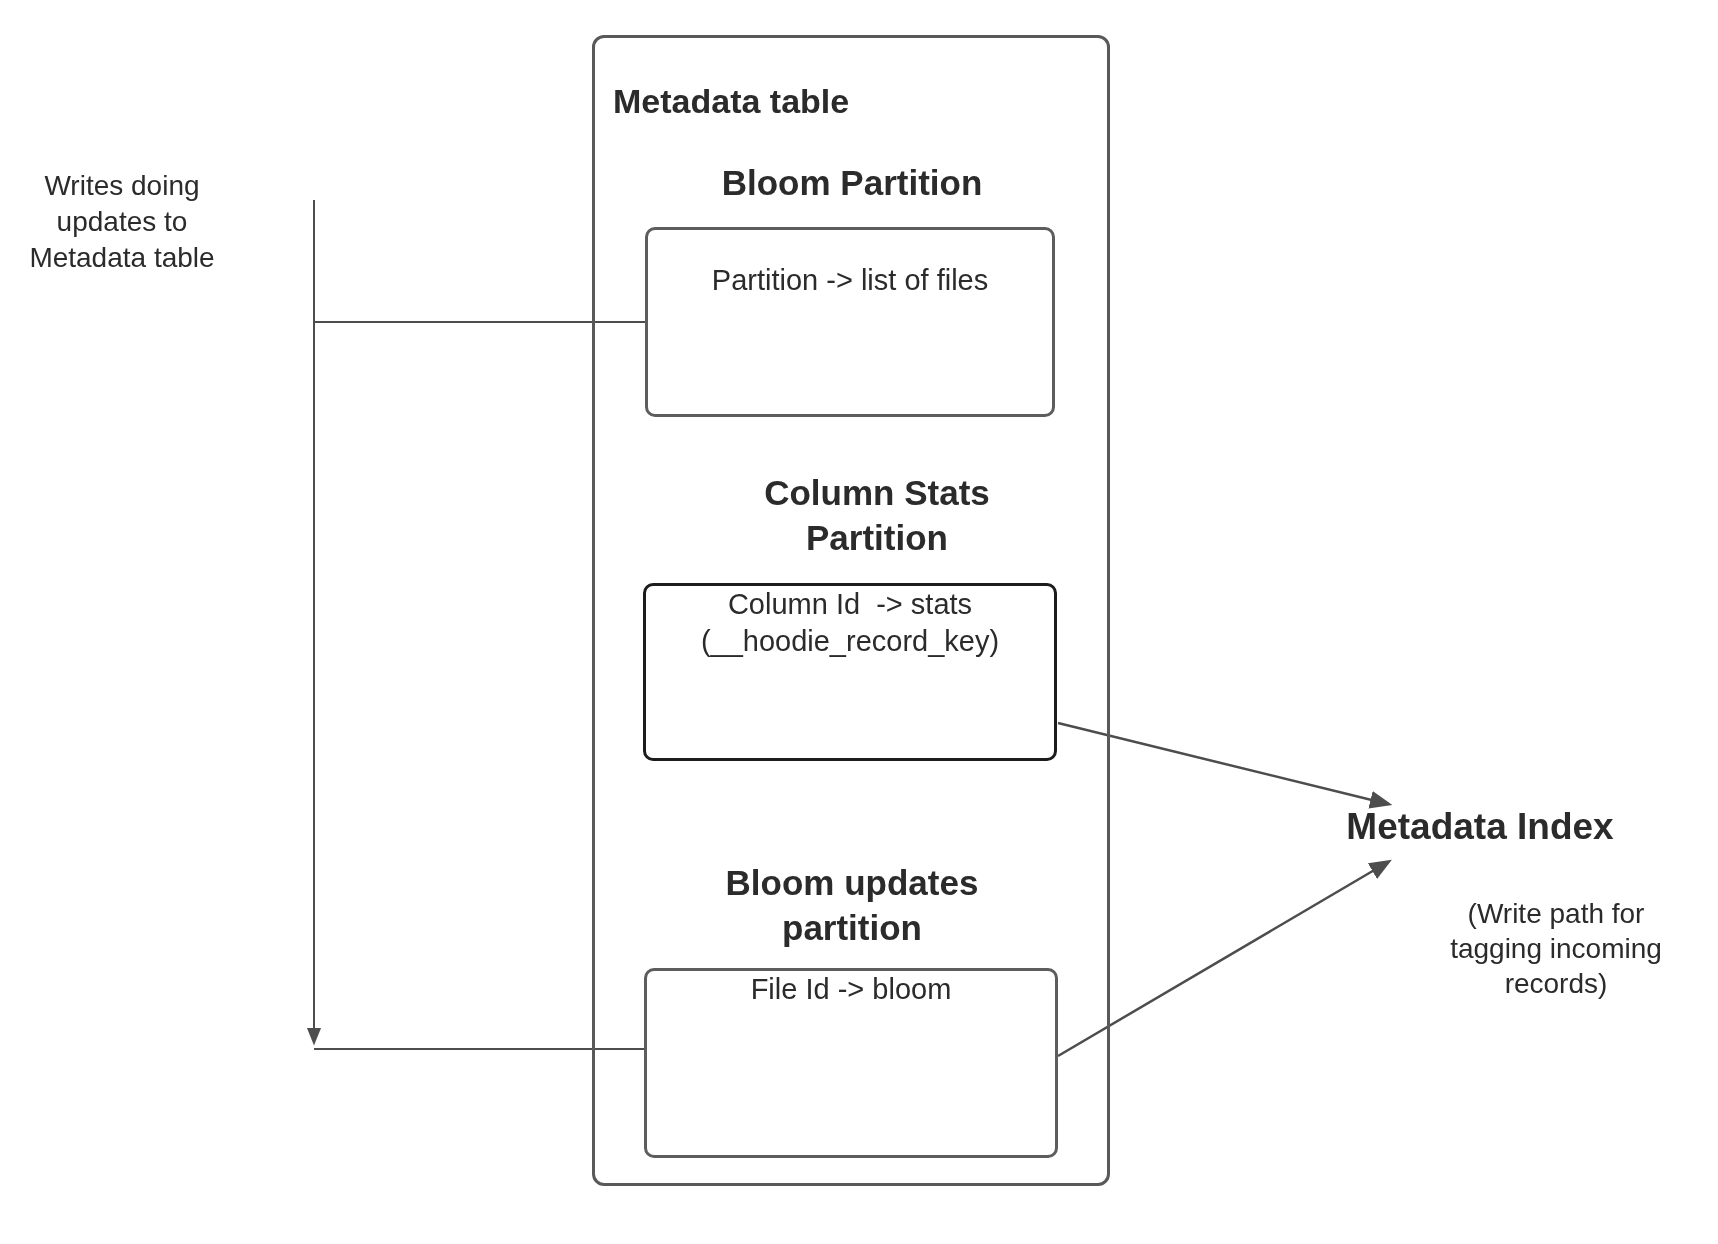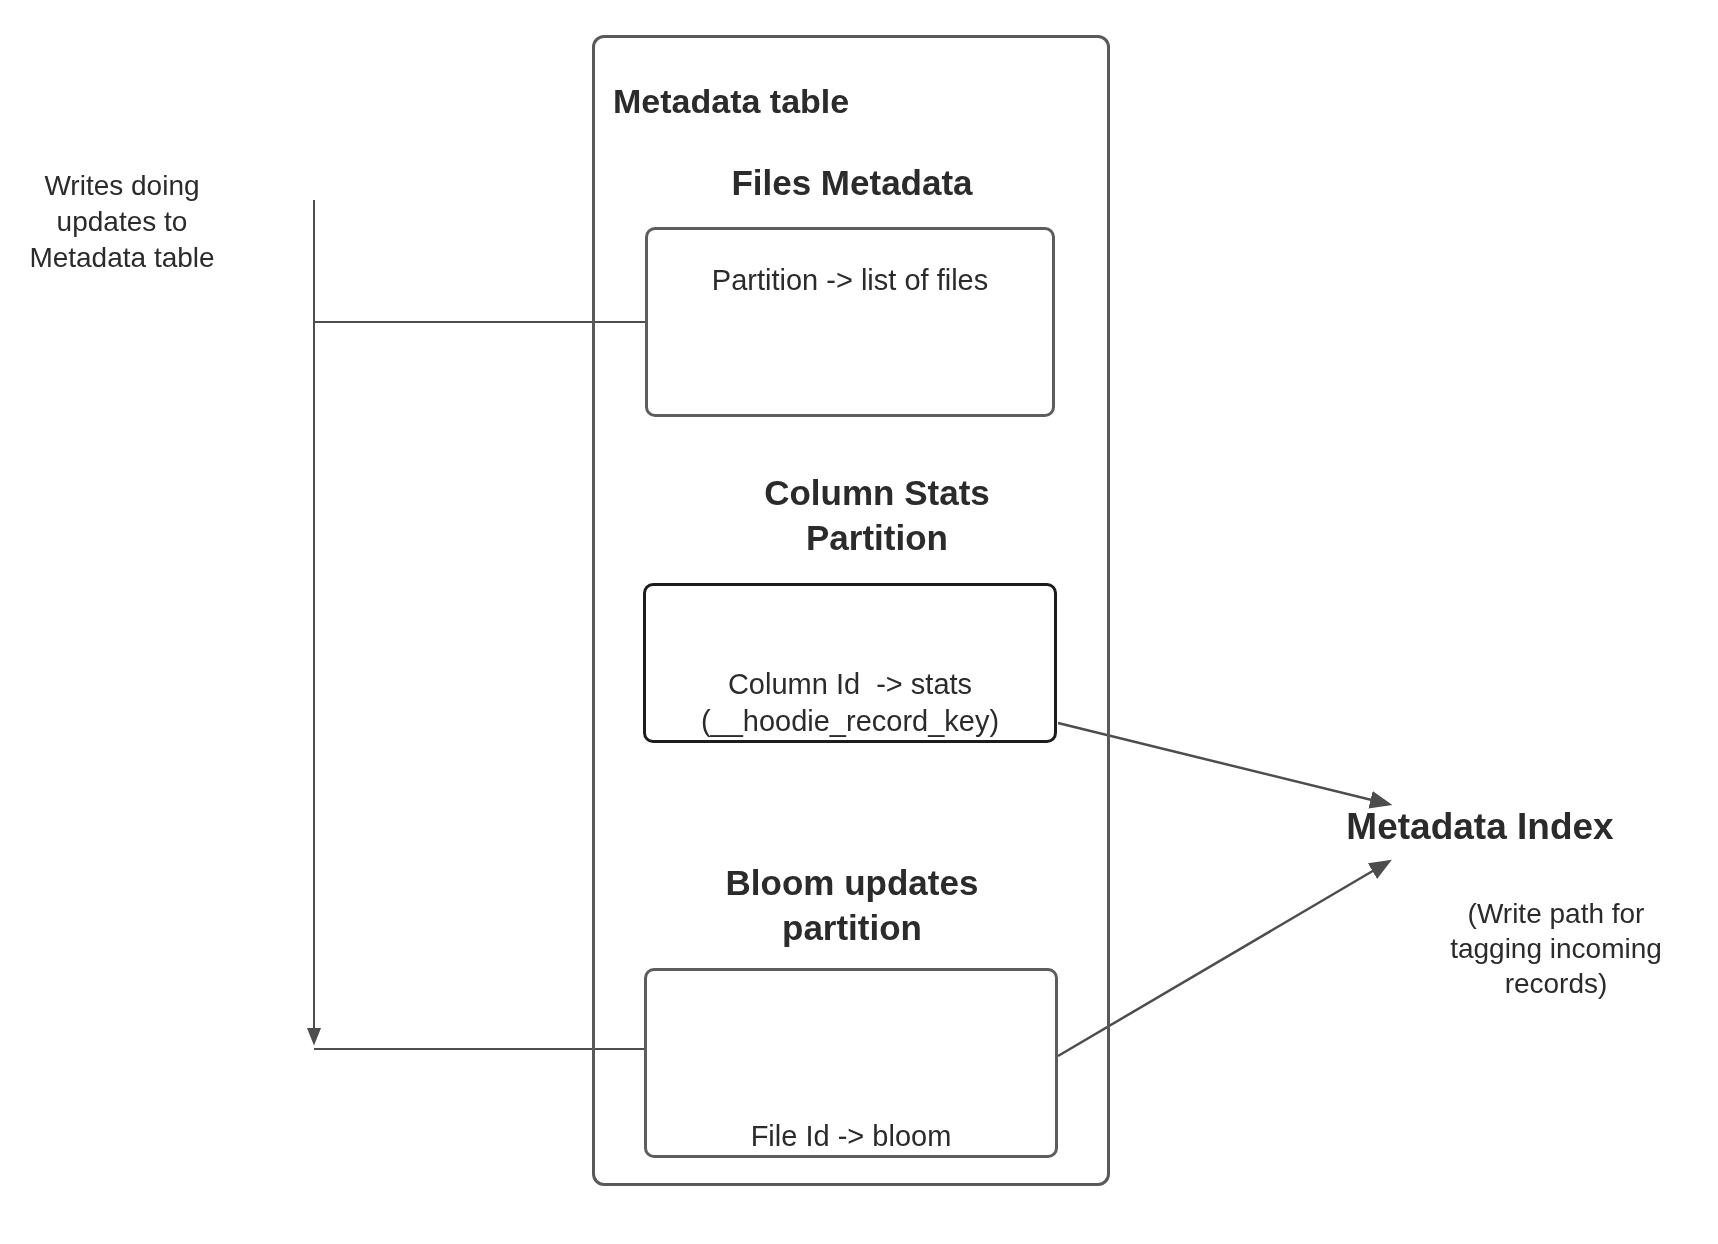--- a/index.html
+++ b/index.html
@@ -41,29 +41,29 @@
   }
   .files-box {
     left: 645px; top: 227px;
     width: 410px; height: 190px;
     border: 3px solid #5d5d5d;
     align-items: flex-start;
     padding-top: 32px;
   }
   .colstats-box {
     left: 643px; top: 583px;
-    width: 414px; height: 160px;
+    width: 414px; height: 178px;
     border: 3px solid #1c1c1c;
-    align-items: flex-end;
+    align-items: flex-start;
   }
   .bloom-box {
     left: 644px; top: 968px;
     width: 414px; height: 190px;
     border: 3px solid #5d5d5d;
-    align-items: flex-end;
+    align-items: flex-start;
   }
   .box-text {
     font-size: 29px;
     line-height: 37px;
     white-space: pre-wrap;
     color: #2b2b2b;
   }
   .table-title {
     left: 613px; top: 82px;
     font-size: 34px;
@@ -133,21 +133,21 @@
   </svg>
 
   <div class="abs left-note">Writes doing
 updates to
 Metadata table</div>
 
   <div class="abs outer-box"></div>
 
   <div class="abs table-title">Metadata table</div>
 
-  <div class="abs partition-heading files-heading">Files Metadata</div>
+  <div class="abs partition-heading files-heading">Bloom Partition</div>
   <div class="abs inner-box files-box">
     <div class="box-text">Partition -&gt; list of files</div>
   </div>
 
   <div class="abs partition-heading colstats-heading">Column Stats
 Partition</div>
   <div class="abs inner-box colstats-box">
     <div class="box-text">Column Id  -&gt; stats
 (__hoodie_record_key)</div>
   </div>

